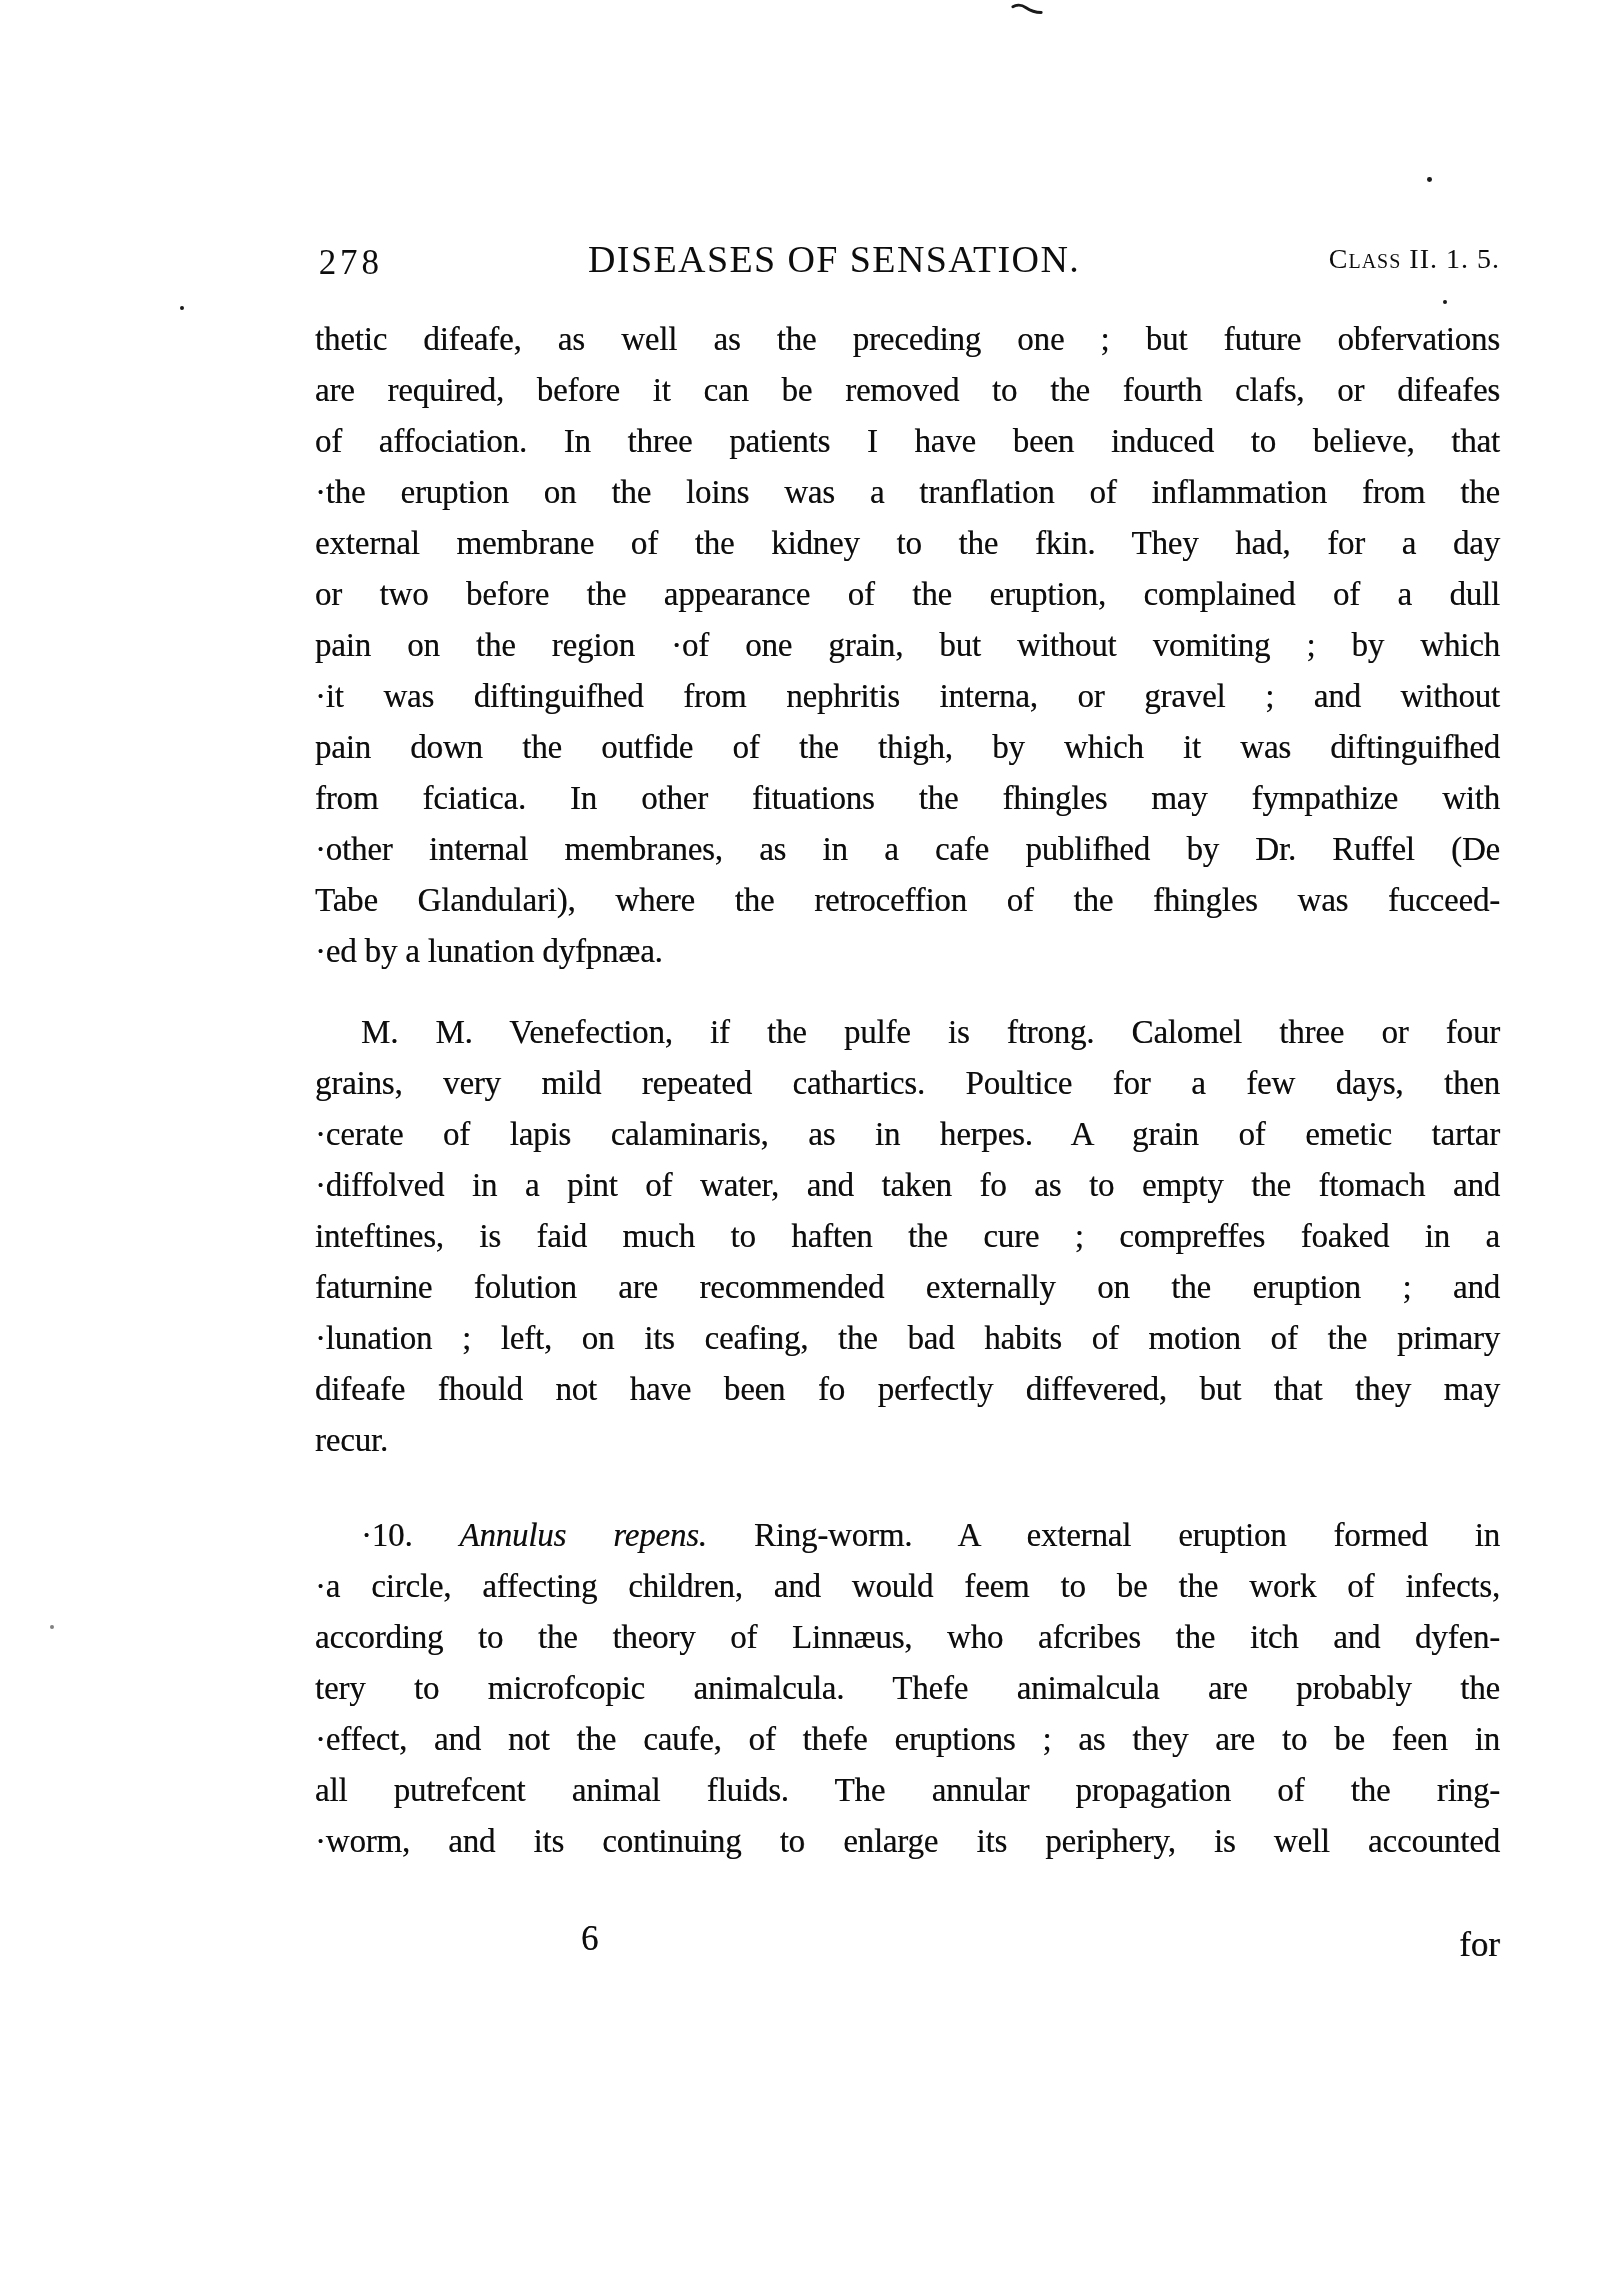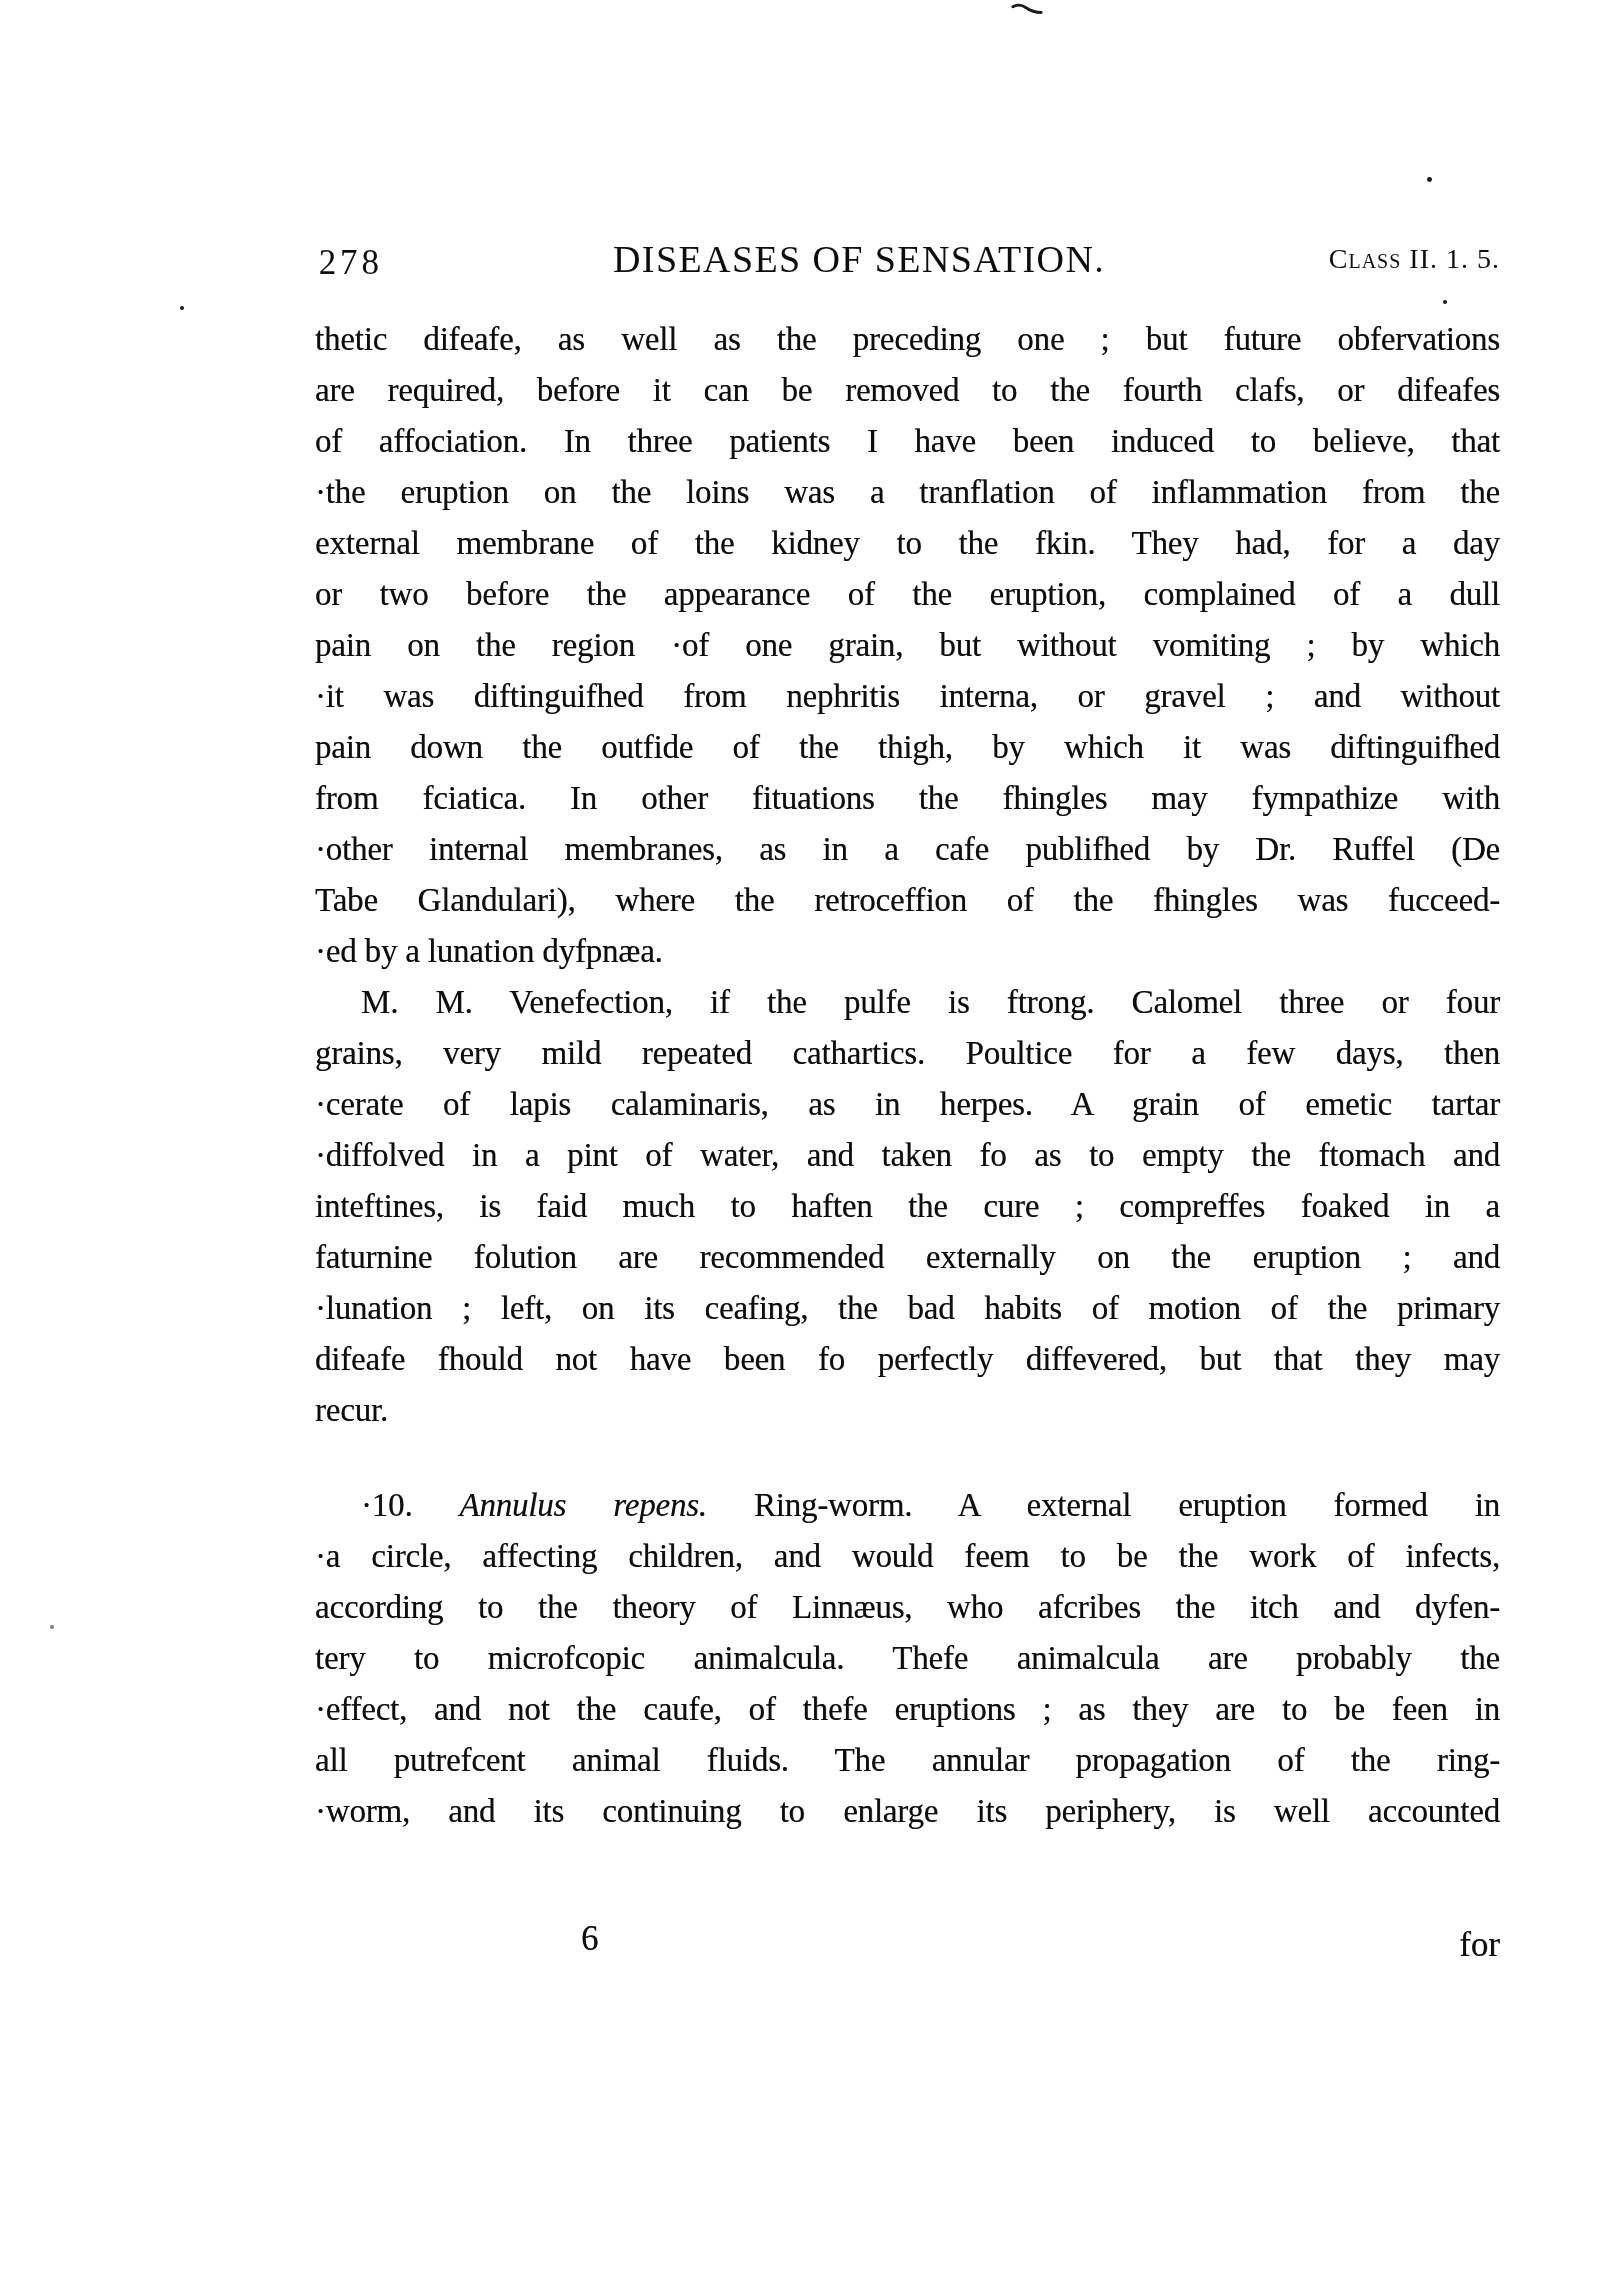--- a/index.html
+++ b/index.html
@@ -7,32 +7,32 @@
     position:relative;
     width:1621px; height:2086px;
     background:#ffffff;
     overflow:hidden;
     font-family:"Liberation Serif","DejaVu Serif",serif;
     color:#0d0d0d;
   }
   
   .header { position:absolute; top:235px; left:315px; width:1185px; height:55px; }
   .pagenum { position:absolute; left:3.8px; top:7.6px; font-size:35px; letter-spacing:3.8px; }
-  .runtitle { position:absolute; left:273px; top:1.9px; font-size:38px; letter-spacing:1.4px; font-weight:500;margin-left:25px; }
+  .runtitle { position:absolute; left:273px; top:1.9px; font-size:38px; letter-spacing:1.4px; font-weight:500; }
   .classref { position:absolute; right:0; top:8px; font-size:28px; font-variant:small-caps; letter-spacing:1px; }
 
   
   .textblock {
     position:absolute; left:315px; top:314px; width:1185px;
     font-size:33px; line-height:51px; letter-spacing:-0.2px;
     text-shadow:0.3px 0.3px 0.4px rgba(0,0,0,0.55);
   }
   .line { height:51px; text-align:justify; text-align-last:justify; }
   .line.last { text-align-last:left; }
-  .line.indent { text-indent:46px; }
+  .line.indent { text-indent:46px;margin-top:30px; }
   .para.p3 { margin-top:44px; }
   .species { font-style:italic; }
 
   
   .footer { position:absolute; top:1919px; left:315px; width:1185px; height:54px; font-size:35px;
             text-shadow:0.3px 0.3px 0.4px rgba(0,0,0,0.55); }
   .sig { position:absolute; left:266px; top:0; }
   .catchword { position:absolute; right:0; top:5.7px; }
 
   

